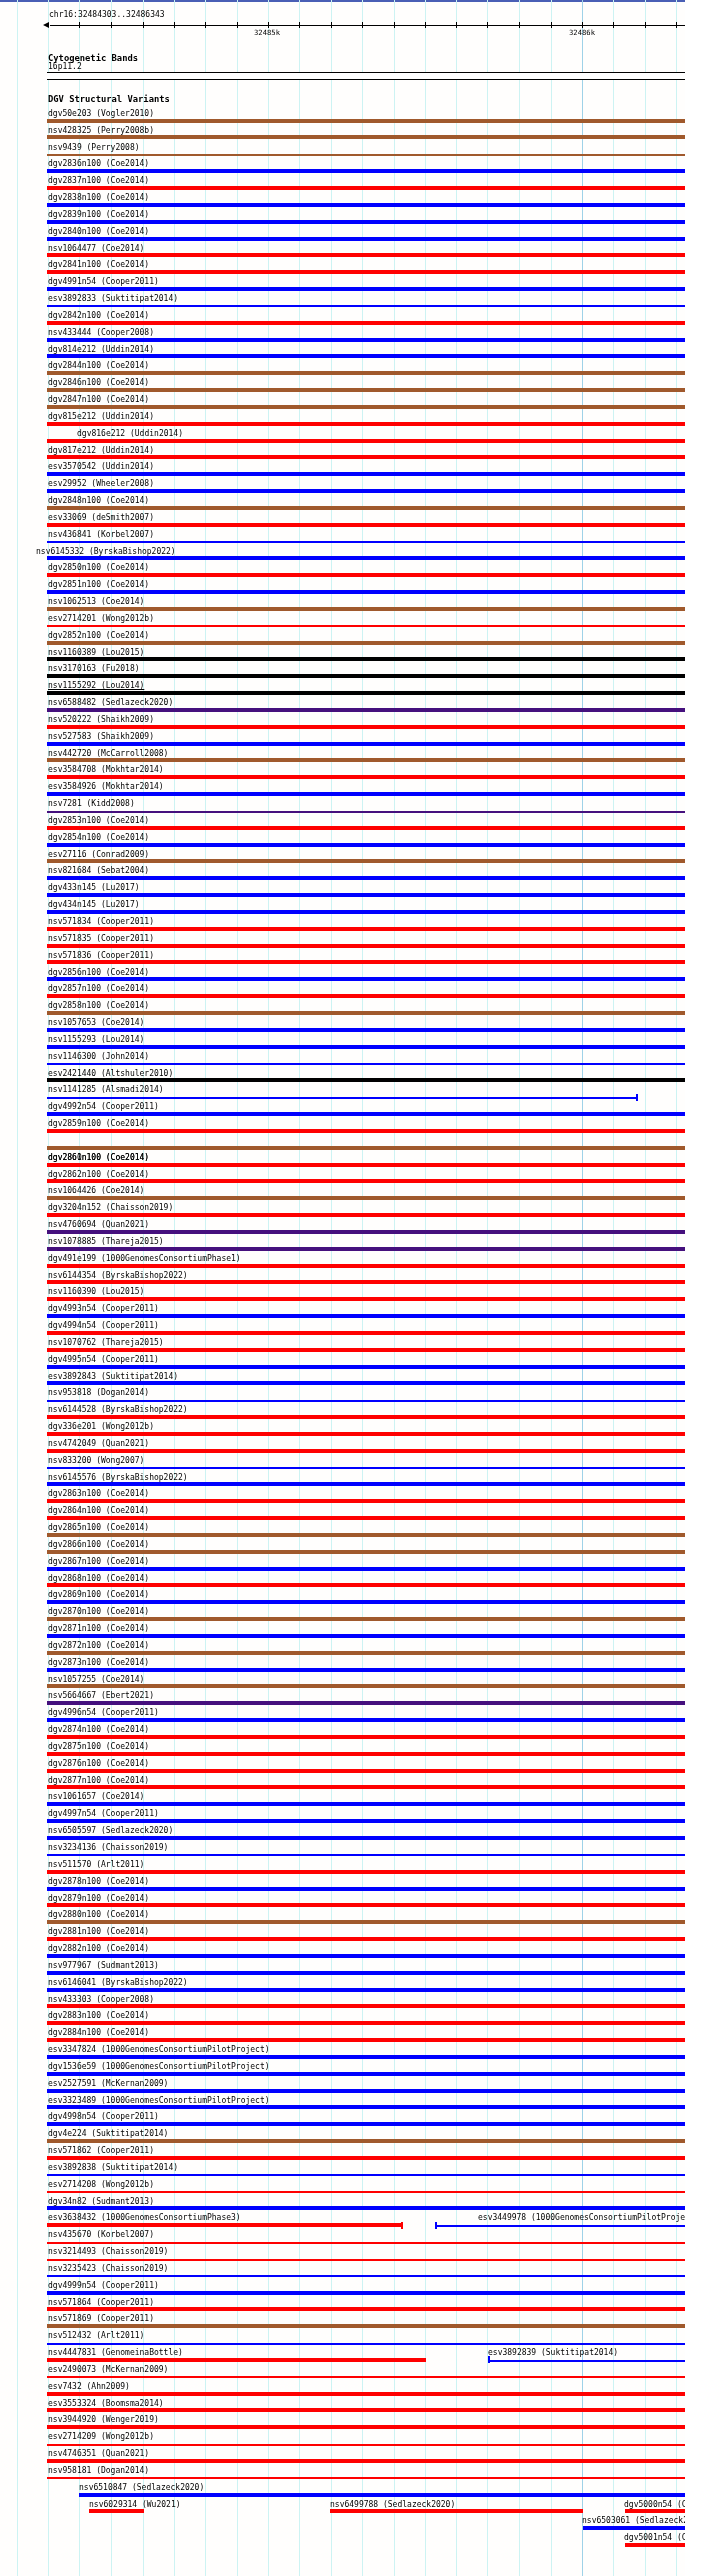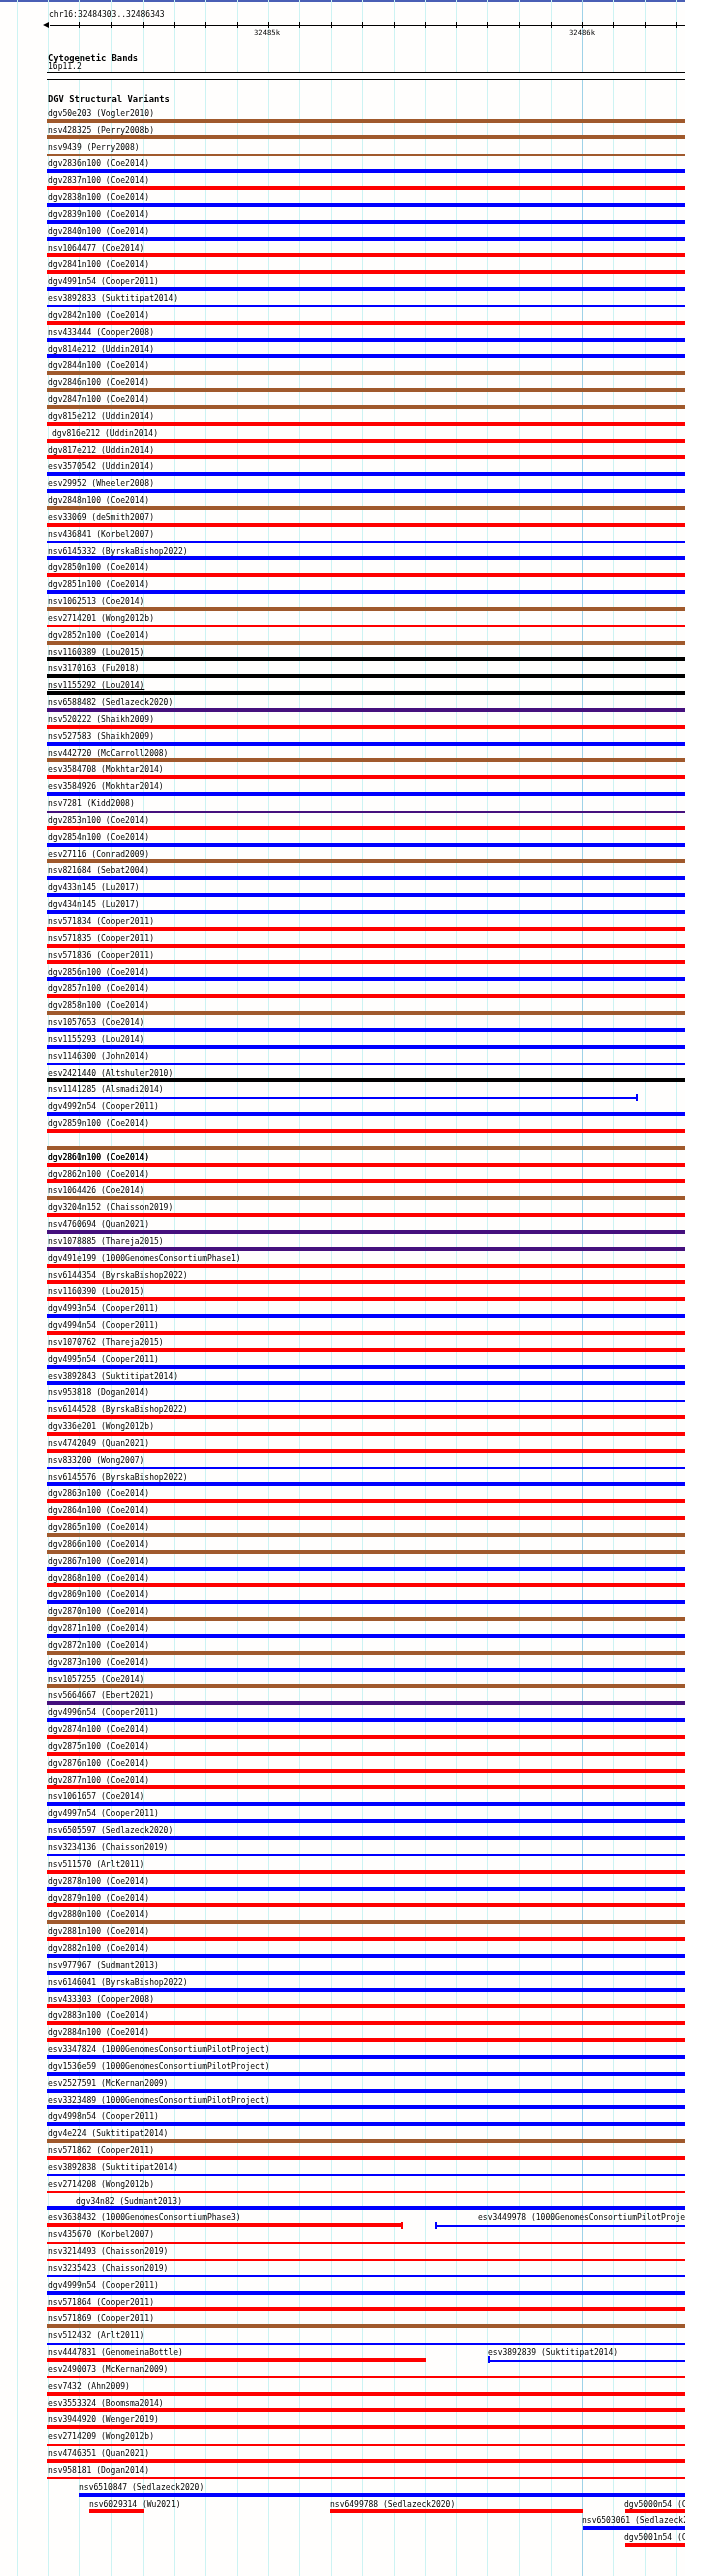--- a/index.html
+++ b/index.html
@@ -110,35 +110,35 @@
     <div class="vlabel" style="left: 48px; top: 346px;">dgv814e212 (Uddin2014)</div>
     <div class="vbar" style="left: 47px; width: 645px; top: 354px; background: rgb(0, 0, 255);"></div>
     <div class="vlabel" style="left: 48px; top: 362px;">dgv2844n100 (Coe2014)</div>
     <div class="vbar" style="left: 47px; width: 645px; top: 371px; background: rgb(160, 89, 44);"></div>
     <div class="vlabel" style="left: 48px; top: 379px;">dgv2846n100 (Coe2014)</div>
     <div class="vbar" style="left: 47px; width: 645px; top: 388px; background: rgb(160, 89, 44);"></div>
     <div class="vlabel" style="left: 48px; top: 396px;">dgv2847n100 (Coe2014)</div>
     <div class="vbar" style="left: 47px; width: 645px; top: 405px; background: rgb(160, 89, 44);"></div>
     <div class="vlabel" style="left: 48px; top: 413px;">dgv815e212 (Uddin2014)</div>
     <div class="vbar" style="left: 47px; width: 645px; top: 422px; background: rgb(255, 0, 0);"></div>
-    <div class="vlabel" style="left: 32px; top: 430px; padding-left: 20px;">dgv816e212 (Uddin2014)</div>
+    <div class="vlabel" style="left: 57px; top: 430px; padding-left: 20px;">dgv816e212 (Uddin2014)</div>
     <div class="vbar" style="left: 47px; width: 645px; top: 439px; background: rgb(255, 0, 0);"></div>
     <div class="vlabel" style="left: 48px; top: 447px;">dgv817e212 (Uddin2014)</div>
     <div class="vbar" style="left: 47px; width: 645px; top: 455px; background: rgb(255, 0, 0);"></div>
     <div class="vlabel" style="left: 48px; top: 463px;">esv3570542 (Uddin2014)</div>
     <div class="vbar" style="left: 47px; width: 645px; top: 472px; background: rgb(0, 0, 255);"></div>
     <div class="vlabel" style="left: 48px; top: 480px;">esv29952 (Wheeler2008)</div>
     <div class="vbar" style="left: 47px; width: 645px; top: 489px; background: rgb(0, 0, 255);"></div>
     <div class="vlabel" style="left: 48px; top: 497px;">dgv2848n100 (Coe2014)</div>
     <div class="vbar" style="left: 47px; width: 645px; top: 506px; background: rgb(160, 89, 44);"></div>
     <div class="vlabel" style="left: 48px; top: 514px;">esv33069 (deSmith2007)</div>
     <div class="vbar" style="left: 47px; width: 645px; top: 523px; background: rgb(255, 0, 0);"></div>
     <div class="vlabel" style="left: 48px; top: 531px;">nsv436841 (Korbel2007)</div>
     <div class="vbar thin" style="left: 47px; width: 645px; top: 541px; background: rgb(0, 0, 255);"></div>
-    <div class="vlabel" style="left: 48px; top: 548px; text-align: right;">nsv6145332 (ByrskaBishop2022)</div>
+    <div class="vlabel" style="left: 36px; top: 548px; text-align: right;">nsv6145332 (ByrskaBishop2022)</div>
     <div class="vbar" style="left: 47px; width: 645px; top: 556px; background: rgb(0, 0, 255);"></div>
     <div class="vlabel" style="left: 48px; top: 564px;">dgv2850n100 (Coe2014)</div>
     <div class="vbar" style="left: 47px; width: 645px; top: 573px; background: rgb(255, 0, 0);"></div>
     <div class="vlabel" style="left: 48px; top: 581px;">dgv2851n100 (Coe2014)</div>
     <div class="vbar" style="left: 47px; width: 645px; top: 590px; background: rgb(0, 0, 255);"></div>
     <div class="vlabel" style="left: 48px; top: 598px;">nsv1062513 (Coe2014)</div>
     <div class="vbar" style="left: 47px; width: 645px; top: 607px; background: rgb(160, 89, 44);"></div>
     <div class="vlabel" style="left: 48px; top: 615px;">esv2714201 (Wong2012b)</div>
     <div class="vbar thin" style="left: 47px; width: 645px; top: 625px; background: rgb(255, 0, 0);"></div>
     <div class="vlabel" style="left: 48px; top: 632px;">dgv2852n100 (Coe2014)</div>
@@ -321,21 +321,21 @@
     <div class="vlabel" style="left: 48px; top: 2113px;">dgv4998n54 (Cooper2011)</div>
     <div class="vbar" style="left: 47px; width: 645px; top: 2122px; background: rgb(0, 0, 255);"></div>
     <div class="vlabel" style="left: 48px; top: 2130px;">dgv4e224 (Suktitipat2014)</div>
     <div class="vbar" style="left: 47px; width: 645px; top: 2139px; background: rgb(160, 89, 44);"></div>
     <div class="vlabel" style="left: 48px; top: 2147px;">nsv571862 (Cooper2011)</div>
     <div class="vbar" style="left: 47px; width: 645px; top: 2156px; background: rgb(255, 0, 0);"></div>
     <div class="vlabel" style="left: 48px; top: 2164px;">esv3892838 (Suktitipat2014)</div>
     <div class="vbar thin" style="left: 47px; width: 645px; top: 2174px; background: rgb(0, 0, 255);"></div>
     <div class="vlabel" style="left: 48px; top: 2181px;">esv2714208 (Wong2012b)</div>
     <div class="vbar thin" style="left: 47px; width: 645px; top: 2191px; background: rgb(255, 0, 0);"></div>
-    <div class="vlabel" style="left: 48px; top: 2198px; margin-left: 28px;">dgv34n82 (Sudmant2013)</div>
+    <div class="vlabel" style="left: 48px; top: 2198px;">dgv34n82 (Sudmant2013)</div>
     <div class="vbar" style="left: 47px; width: 645px; top: 2206px; background: rgb(0, 0, 255);"></div>
     <div class="vlabel" style="left: 48px; top: 2214px;">esv3638432 (1000GenomesConsortiumPhase3)</div>
     <div class="vbar" style="left: 47px; width: 356px; top: 2223px; background: rgb(255, 0, 0);"></div>
     <div class="vtick" style="left: 401px; top: 2222px; background: rgb(255, 0, 0);"></div>
     <div class="vlabel" style="left: 435px; top: 2214px; margin-left: 43px;">esv3449978 (1000GenomesConsortiumPilotProject)</div>
     <div class="vbar thin" style="left: 435px; width: 256px; top: 2225px; background: rgb(0, 0, 255);"></div>
     <div class="vtick" style="left: 435px; top: 2222px; background: rgb(0, 0, 255);"></div>
     <div class="vlabel" style="left: 48px; top: 2231px;">nsv435670 (Korbel2007)</div>
     <div class="vbar thin" style="left: 47px; width: 645px; top: 2242px; background: rgb(255, 0, 0);"></div>
     <div class="vlabel" style="left: 48px; top: 2248px;">nsv3214493 (Chaisson2019)</div>

